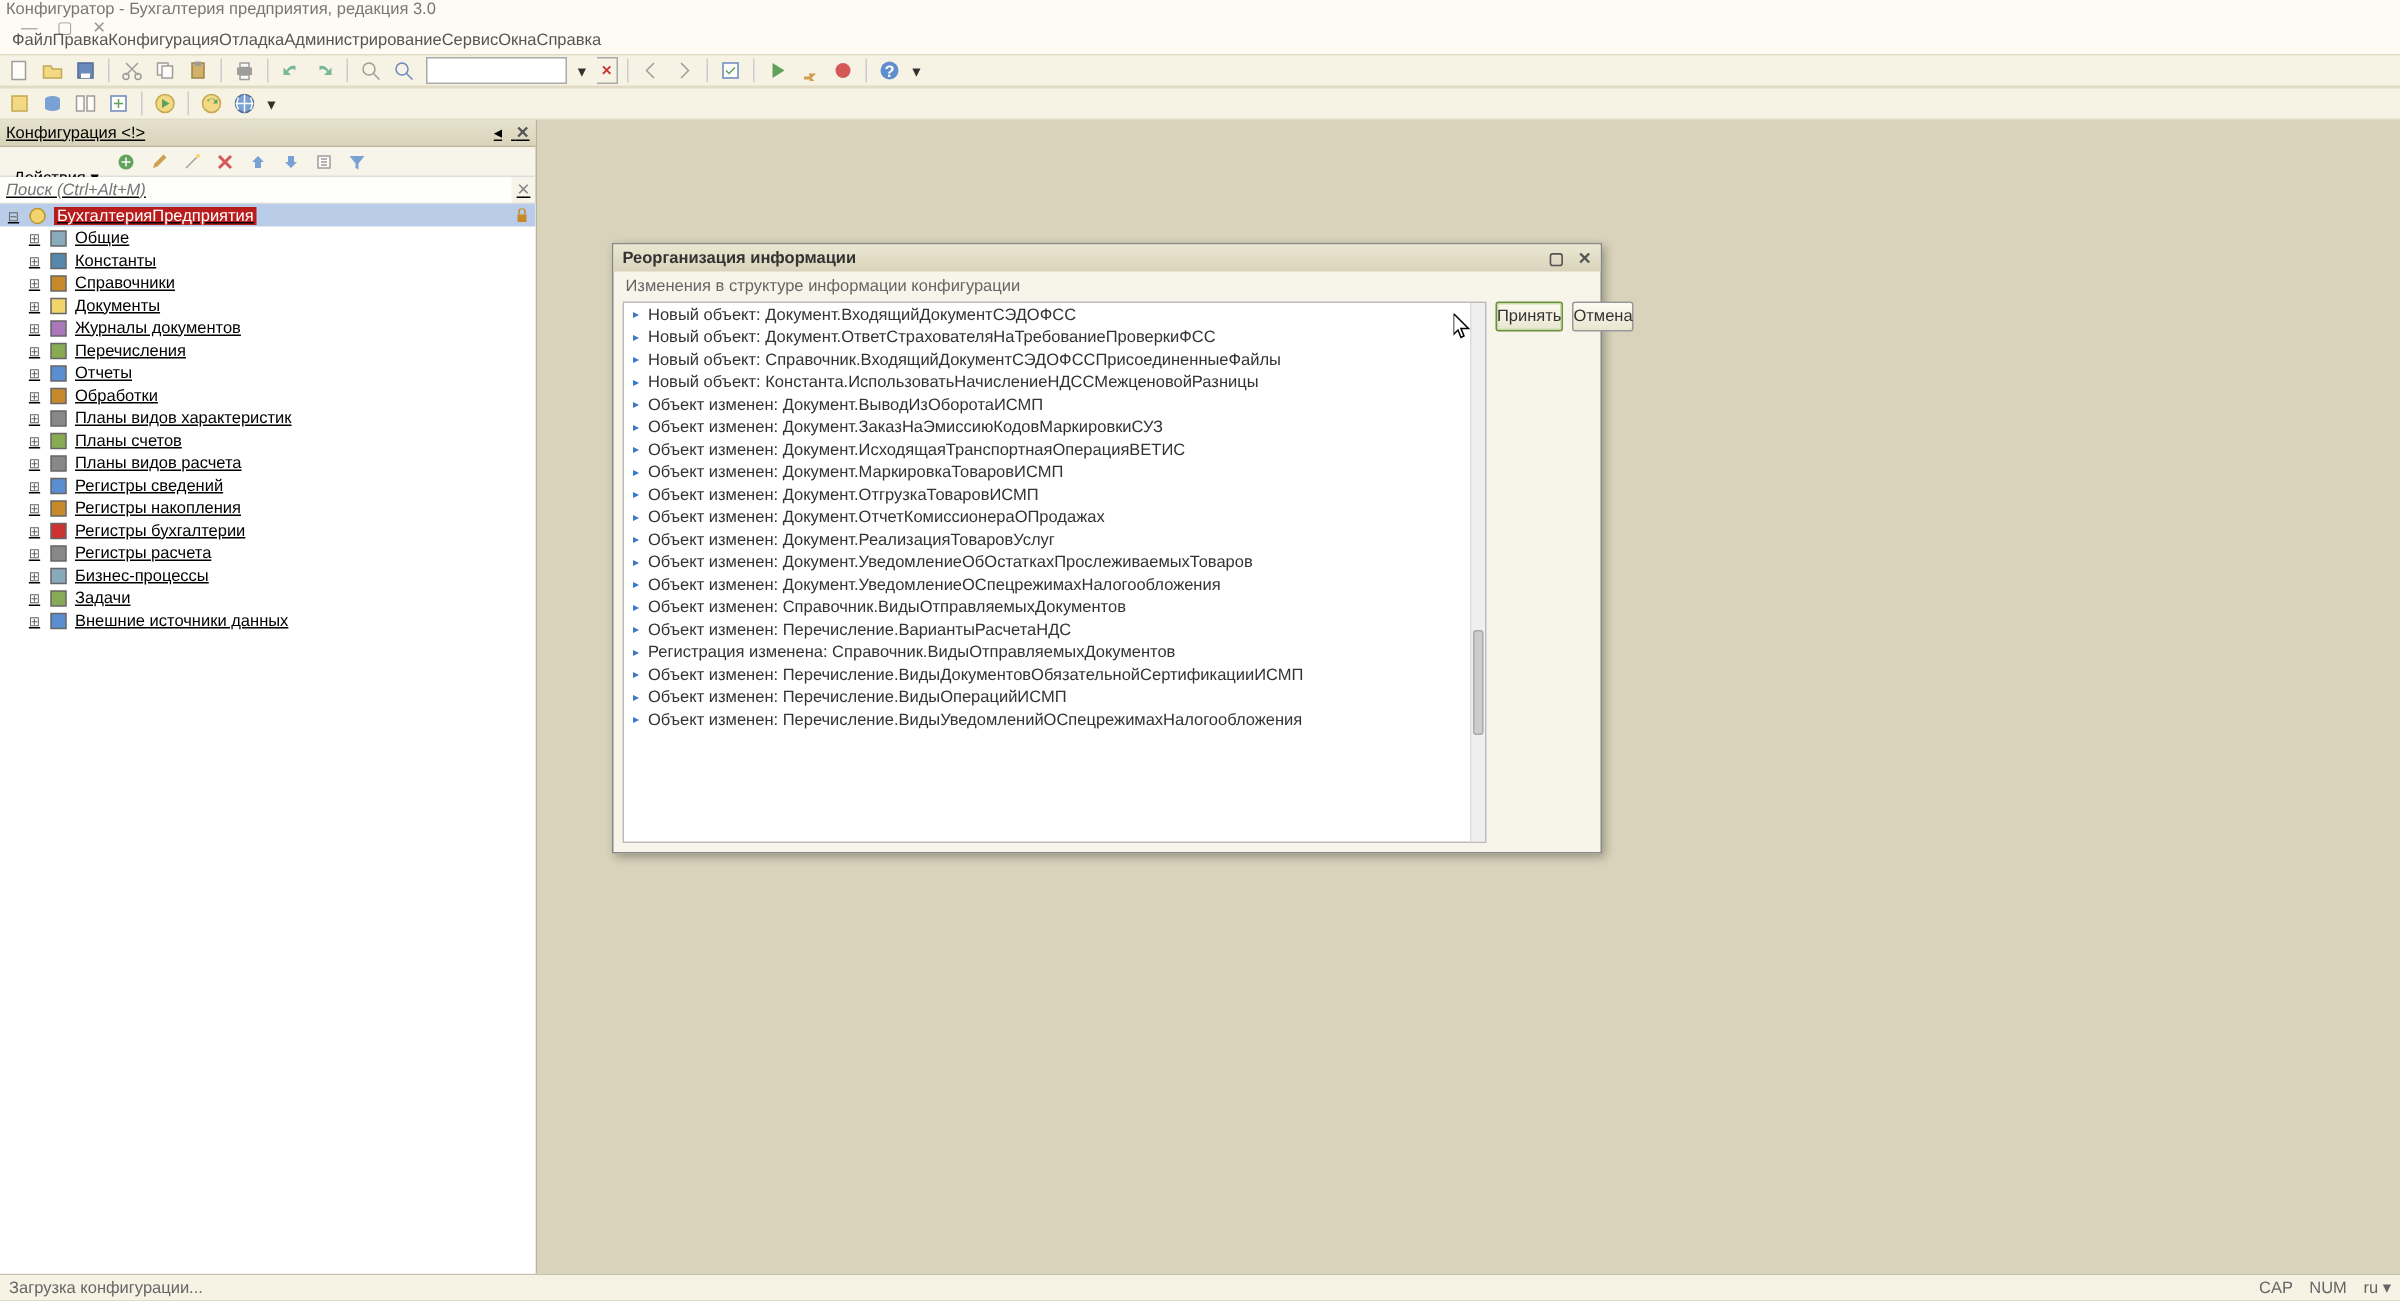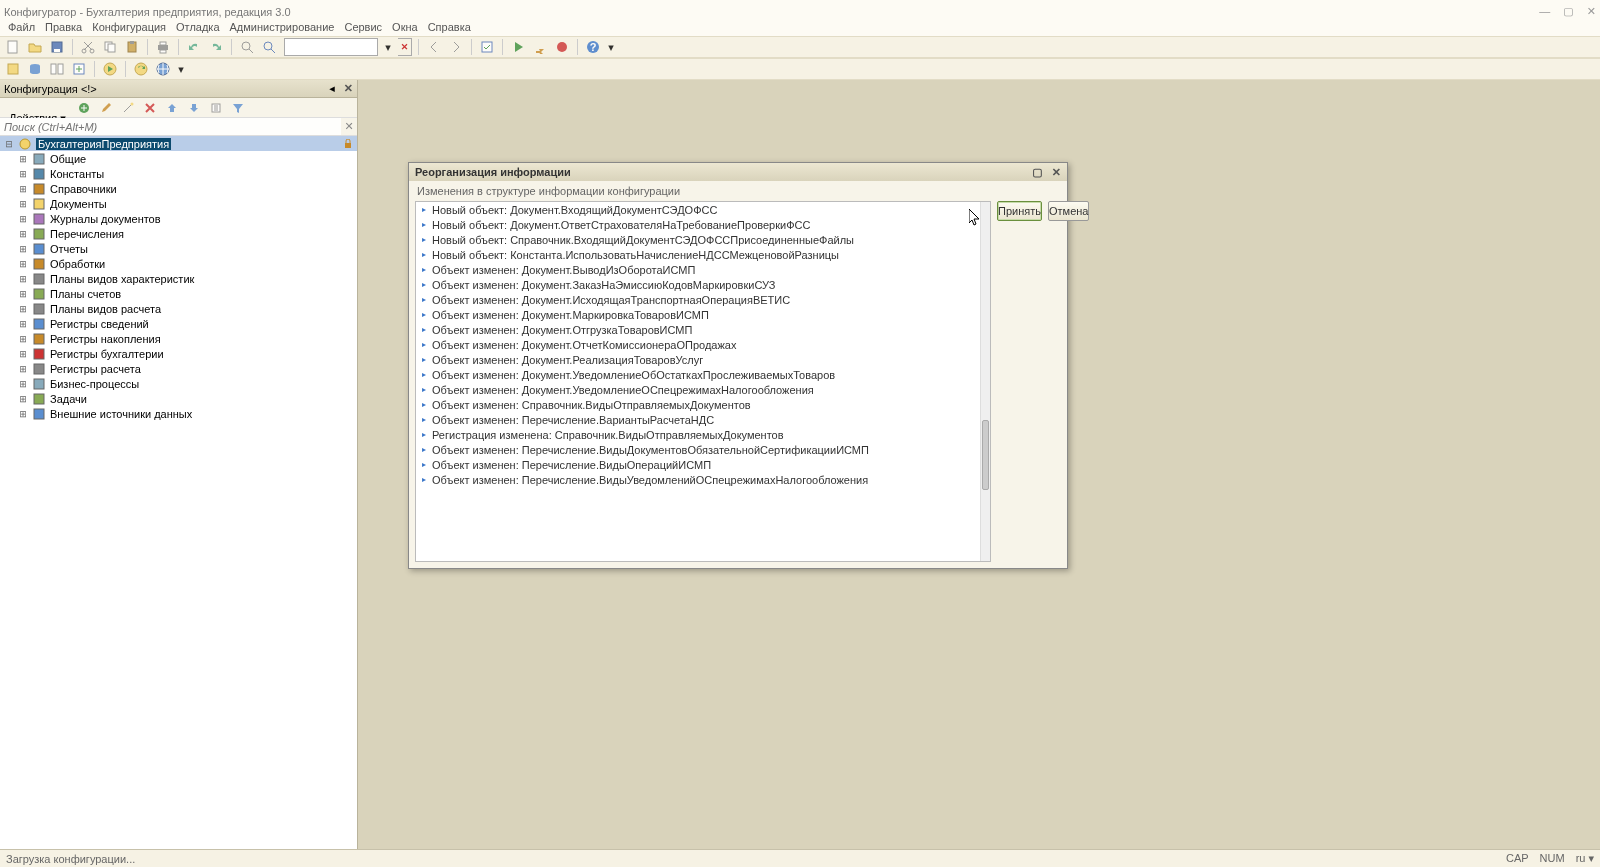--- a/index.html
+++ b/index.html
@@ -1,37 +1,37 @@
 <!DOCTYPE html>
 <html><head>
 <meta charset="utf-8">
 <style>
   * { box-sizing: border-box; margin: 0; padding: 0; font-family: Tahoma, Arial, sans-serif; font-size: 11px; }
   body { width: 1600px; height: 867px; background: #d9d3bb; overflow: hidden; }
-  .titlebar { height: 18px; display: flex; align-items: flex-end; justify-content: space-between; background: #fdfbf4; padding: 0 4px; color: #777; }
+  .titlebar { height: 18px; display: flex; align-items: flex-start; justify-content: space-between; background: #fdfbf4; padding: 0 4px; color: #777; flex-direction: column; }
   .titlebar .controls span { margin-left: 10px; color: #999; }
-  .menubar { height: 18px; display: flex; align-items: center; background: #fdfbf4; padding: 0 8px; gap: 10px; color: #555; }
+  .menubar { height: 18px; display: flex; align-items: center; background: #fdfbf4; padding: 0 8px; gap: 0; color: #555; }
   .menubar span { cursor: pointer; }
   .toolbar1, .toolbar2 { height: 22px; display: flex; align-items: center; background: #f6f2e4; border-top: 1px solid #e2dcc6; border-bottom: 1px solid #e2dcc6; gap: 4px; padding: 0 4px; }
   .tbtn { width: 18px; height: 18px; display:flex; align-items:center; justify-content:center; cursor:pointer; opacity:.8; }
   .tsep { width:1px; height:16px; background:#ccc; margin: 0 2px; }
   .searchbox { width: 94px; height: 18px; border: 1px solid #aaa; background:#fff; margin-left:2px; }
   .searchclose { width:14px; height:18px; border:1px solid #aaa; border-left:none; display:flex; align-items:center; justify-content:center; color:#c33; font-weight:bold; cursor:pointer; font-size:9px;}
   .mainrow { display:flex; height: calc(867px - 18px - 18px - 22px - 22px - 18px); }
-  .sidepanel { width: 358px; background:#f7f4e9; border-right:1px solid #b9b39b; display:flex; flex-direction:column; }
+  .sidepanel { width: 358px; background:#f7f4e9; border-right:1px solid #b9b39b; display:flex; flex-direction:column;text-decoration:underline; }
   .sidehdr { height:18px; background:linear-gradient(#e7e2cd,#d9d3bb); display:flex; align-items:center; justify-content:space-between; padding:0 4px; border-bottom:1px solid #b9b39b;}
   .sidehdr .closex { cursor:pointer; font-weight:bold; color:#555; }
   .sideactions { height:20px; display:flex; align-items:center; gap:4px; padding:0 4px; border-bottom:1px solid #ddd; }
   .actbtn { padding:0 4px; border:1px solid transparent; cursor:pointer;margin-top:22px; }
   .sidesearch { height:18px; display:flex; border-bottom:1px solid #ddd; }
   .sidesearch input { flex:1; border:none; padding:0 4px; background:#fefefc; color:#999; font-style:italic; outline:none; }
   .sidesearch .sx { width:16px; display:flex; align-items:center; justify-content:center; cursor:pointer; color:#888;}
   .tree { flex:1; overflow:auto; background:#fff; }
   .treenode { display:flex; align-items:center; height:15px; padding-left:4px; gap:4px; cursor:pointer; }
-  .treenode.root .label { background:#0c4a6e; color:#fff; padding:0 2px; }
+  .treenode.root .label { background:#b91c1c; color:#fff; padding:0 2px; }
   .treenode.root { background:#b9cde8; }
   .treenode .toggle { width:10px; text-align:center; color:#666; font-size:9px; }
   .treenode .icon { width:14px; height:14px; display:flex; align-items:center; justify-content:center; }
   .treenode.child { padding-left:18px; }
   .workarea { flex:1; position:relative; background:#d9d3bb; }
   .dialog { position:absolute; left:50px; top:82px; width:660px; background:#f7f4e9; border:1px solid #888; box-shadow: 2px 2px 6px rgba(0,0,0,0.3); }
   .dlgtitle { height:18px; background:linear-gradient(#ece7d2,#d9d3bb); display:flex; align-items:center; justify-content:space-between; padding:0 6px; font-weight:bold; color:#333; }
   .dlgtitle .ctrls span { margin-left:6px; cursor:pointer; color:#555; }
   .dlgsub { padding:4px 8px; color:#666; }
   .dlgbody { display:flex; padding:0 6px 6px 6px; gap:6px; }

